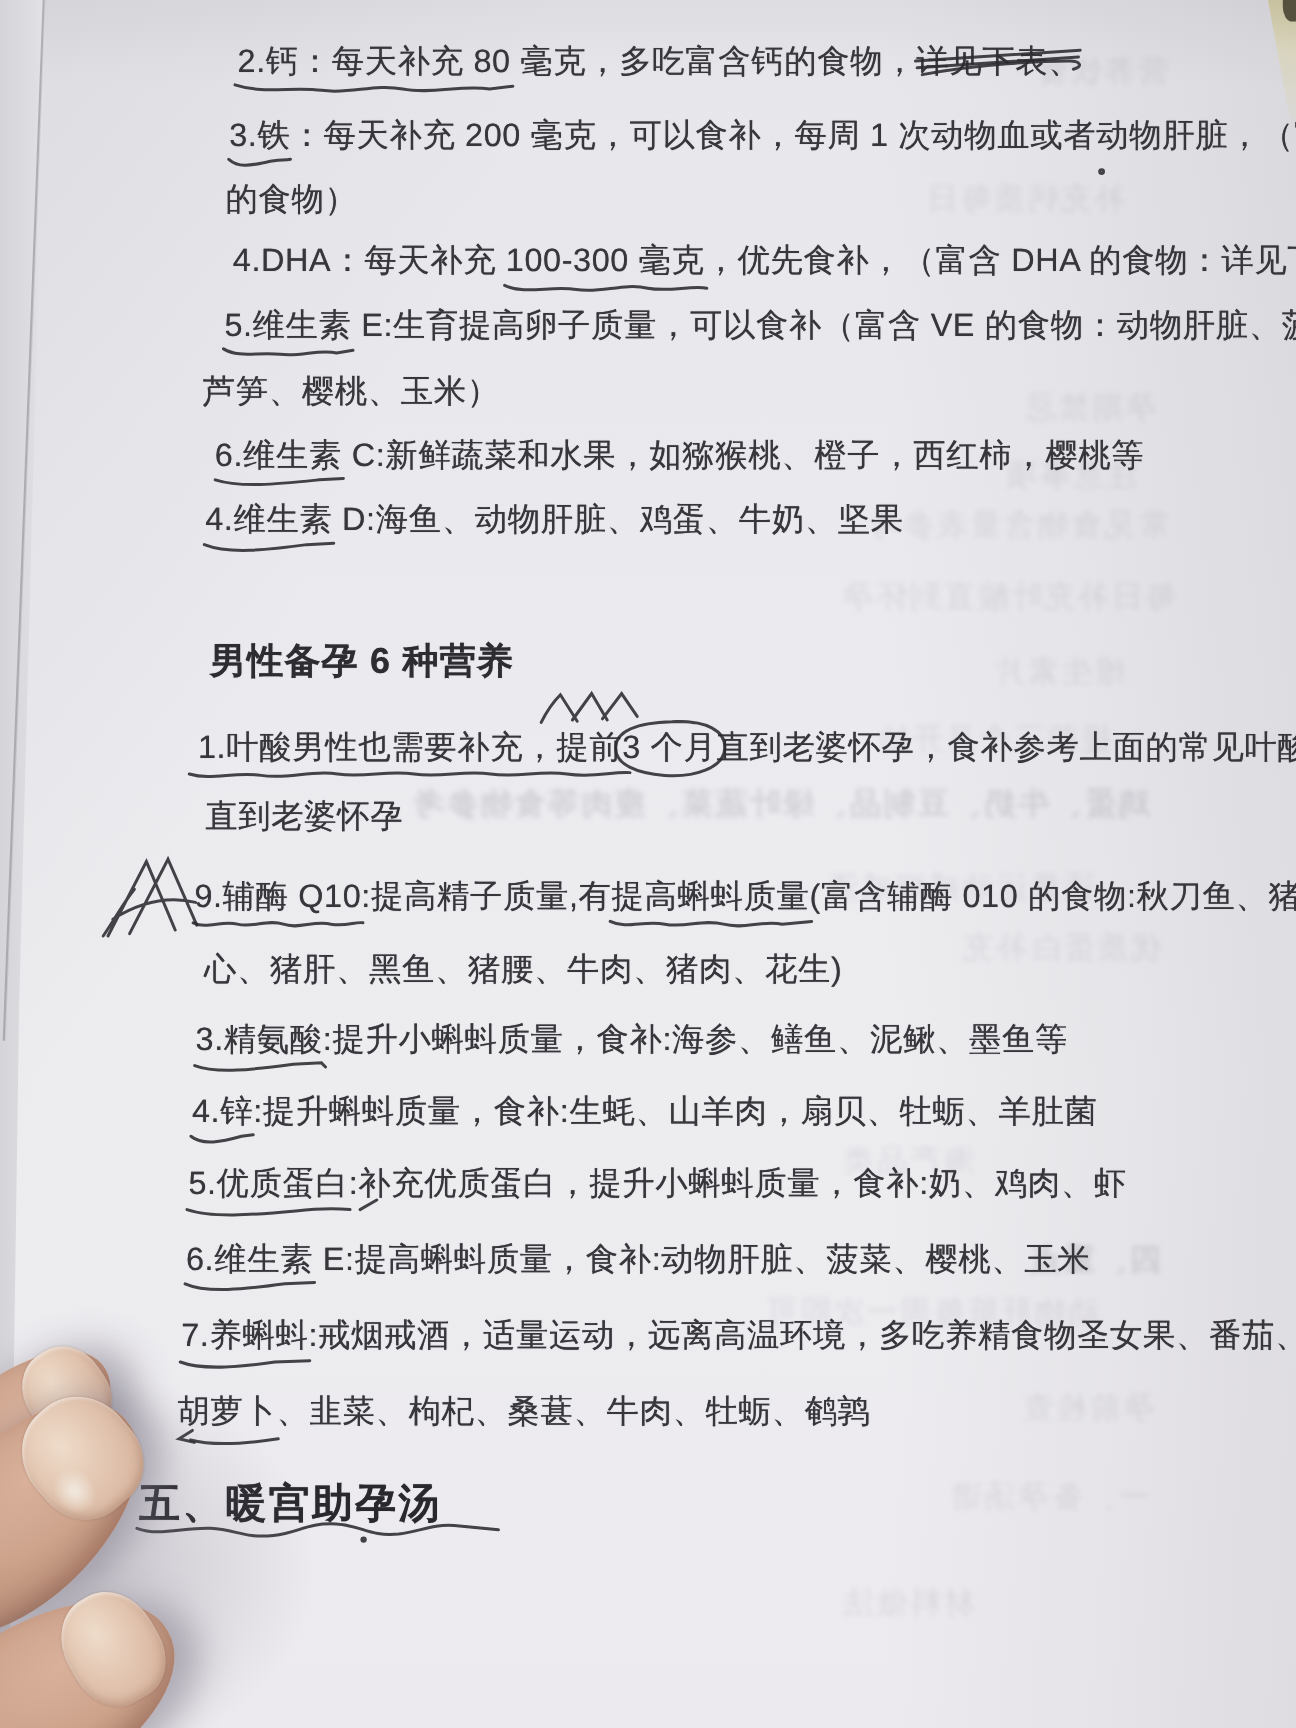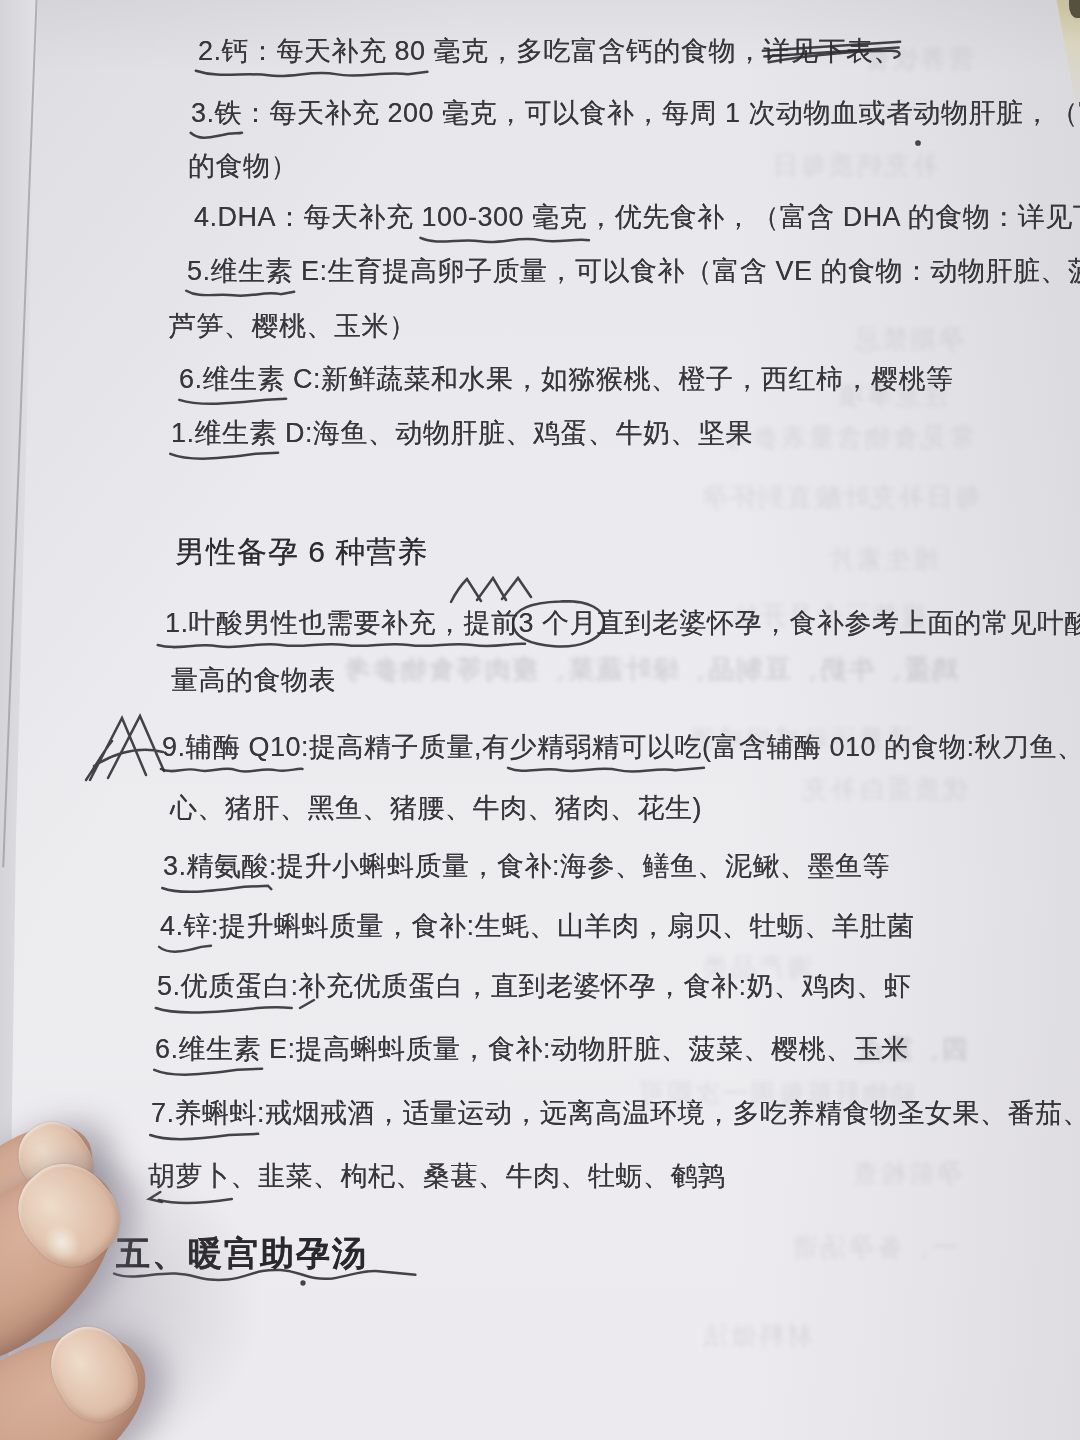--- a/index.html
+++ b/index.html
@@ -36,21 +36,21 @@
   #corner-tr-dark{
     position:absolute;right:0;top:0;width:11px;height:18px;
     background:#56503f;border-radius:0 0 0 70%;
   }
   .tline{
     position:absolute;white-space:nowrap;
     font-size:27px;line-height:34px;color:#36363b;
     letter-spacing:.5px;
     text-shadow:0 0 .6px rgba(54,54,60,.75);
   }
-  .h1{font-size:30px;font-weight:400;color:#2c2c31;letter-spacing:1px;}
+  .h1{font-size:30px;font-weight:700;color:#2c2c31;letter-spacing:1px;}
   .h2{font-size:34px;font-weight:700;color:#28282d;letter-spacing:2px;}
   
   .uw{position:relative;display:inline-block;}
   .uw>svg{position:absolute;left:-3%;bottom:-13px;width:106%;height:16px;overflow:visible;}
   .uw>svg.lw{left:-2%;bottom:-18px;width:122%;height:24px;}
   .pen{stroke:#2b2b30;fill:none;stroke-width:2.5;stroke-linecap:round;vector-effect:non-scaling-stroke;opacity:.88;}
   .struckwrap{position:relative;display:inline-block;}
   .struckwrap>svg{position:absolute;left:-4px;top:1px;width:104%;height:100%;overflow:visible;}
   .circ{position:relative;display:inline-block;}
   .circ>svg{position:absolute;left:-15%;top:-24%;width:130%;height:152%;overflow:visible;}
@@ -141,61 +141,61 @@
 
 <div class="tline" style="left:179px;top:362px">
   <span class="uw"><svg viewBox="0 0 100 14" preserveAspectRatio="none">
         <path class="pen" d="M3,6 C22,12 50,9 80,6 L98,5"></path>
       </svg><span>6.维生素</span></span><span> C:新鲜蔬菜和水果，如猕猴桃、橙子，西红柿，樱桃等</span>
 </div>
 
 <div class="tline" style="left:171px;top:416px">
   <span class="uw"><svg viewBox="0 0 100 14" preserveAspectRatio="none">
         <path class="pen" d="M2,6 C20,13 48,10 78,6 L98,5"></path>
-      </svg><span>1.维生素</span></span><span> D:海鱼、动物肝脏、鸡蛋、牛奶、坚果</span>
+      </svg><span>4.维生素</span></span><span> D:海鱼、动物肝脏、鸡蛋、牛奶、坚果</span>
 </div>
 
 <div class="tline h1" style="left:175px;top:535px">男性备孕 6 种营养</div>
 
 <div class="tline" style="left:165px;top:606px">
   <span class="uw"><svg viewBox="0 0 100 14" preserveAspectRatio="none">
         <path class="pen" d="M1,7 C6,12 11,5 17,8 C23,11 28,4 34,7 C40,10 45,4 51,7 C57,10 62,4 68,7 C74,10 79,4 85,7 C91,10 95,5 99,6"></path>
       </svg><span>1.叶酸男性也需要补充，提前 </span></span><span class="circ"><svg viewBox="0 0 100 60" preserveAspectRatio="none">
         <path class="pen" d="M52,4 C80,2 96,13 95,30 C94,49 70,58 46,56 C24,54 5,46 6,28 C7,11 26,5 52,4 C60,3.6 66,4 70,5"></path>
       </svg><span>3 个月</span></span><span>直到老婆怀孕，食补参考上面的常见叶酸含</span>
 </div>
 
-<div class="tline" style="left:171px;top:663px">量高的食物表</div>
+<div class="tline" style="left:171px;top:663px">直到老婆怀孕</div>
 
 <div class="tline" style="left:162px;top:730px">
   <span class="uw"><svg viewBox="0 0 100 14" preserveAspectRatio="none">
         <path class="pen" d="M2,7 C10,12 18,5 27,8 C36,11 44,4 53,8 C62,12 70,5 80,8 C88,10 94,6 98,7"></path>
       </svg><span>9.辅酶 Q10</span></span><span>:提高精子质量,有</span><span class="uw"><svg viewBox="0 0 100 14" preserveAspectRatio="none">
         <path class="pen" d="M2,6 C10,12 18,5 28,8 C38,11 46,4 56,8 C66,12 74,5 84,8 L98,6"></path>
-      </svg><span>少精弱精可以吃</span></span><span>(富含辅酶 010 的食物:秋刀鱼、猪</span>
+      </svg><span>提高蝌蚪质量</span></span><span>(富含辅酶 010 的食物:秋刀鱼、猪</span>
 </div>
 
 <div class="tline" style="left:170px;top:791px">心、猪肝、黑鱼、猪腰、牛肉、猪肉、花生)</div>
 
 <div class="tline" style="left:163px;top:849px">
   <span class="uw"><svg viewBox="0 0 100 14" preserveAspectRatio="none">
         <path class="pen" d="M2,7 C18,13 45,10 75,6 L96,5 L99,8"></path>
       </svg><span>3.精氨酸</span></span><span>:提升小蝌蚪质量，食补:海参、鳝鱼、泥鳅、墨鱼等</span>
 </div>
 
 <div class="tline" style="left:160px;top:909px">
   <span class="uw"><svg viewBox="0 0 100 14" preserveAspectRatio="none">
         <path class="pen" d="M2,6 C20,13 50,10 80,6 L98,5"></path>
       </svg><span>4.锌</span></span><span>:提升蝌蚪质量，食补:生蚝、山羊肉，扇贝、牡蛎、羊肚菌</span>
 </div>
 
 <div class="tline" style="left:157px;top:969px">
   <span class="uw"><svg viewBox="0 0 100 14" preserveAspectRatio="none">
         <path class="pen" d="M2,7 C16,13 40,11 66,8 C80,6 90,6 98,7"></path>
-      </svg><span>5.优质蛋白</span></span><span>:补充优质蛋白，直到老婆怀孕，食补:奶、鸡肉、虾</span>
+      </svg><span>5.优质蛋白</span></span><span>:补充优质蛋白，提升小蝌蚪质量，食补:奶、鸡肉、虾</span>
 </div>
 
 <div class="tline" style="left:155px;top:1032px">
   <span class="uw"><svg viewBox="0 0 100 14" preserveAspectRatio="none">
         <path class="pen" d="M2,6 C18,13 46,10 76,6 L98,5"></path>
       </svg><span>6.维生素</span></span><span> E:提高蝌蚪质量，食补:动物肝脏、菠菜、樱桃、玉米</span>
 </div>
 
 <div class="tline" style="left:151px;top:1096px">
   <span class="uw"><svg viewBox="0 0 100 14" preserveAspectRatio="none">

